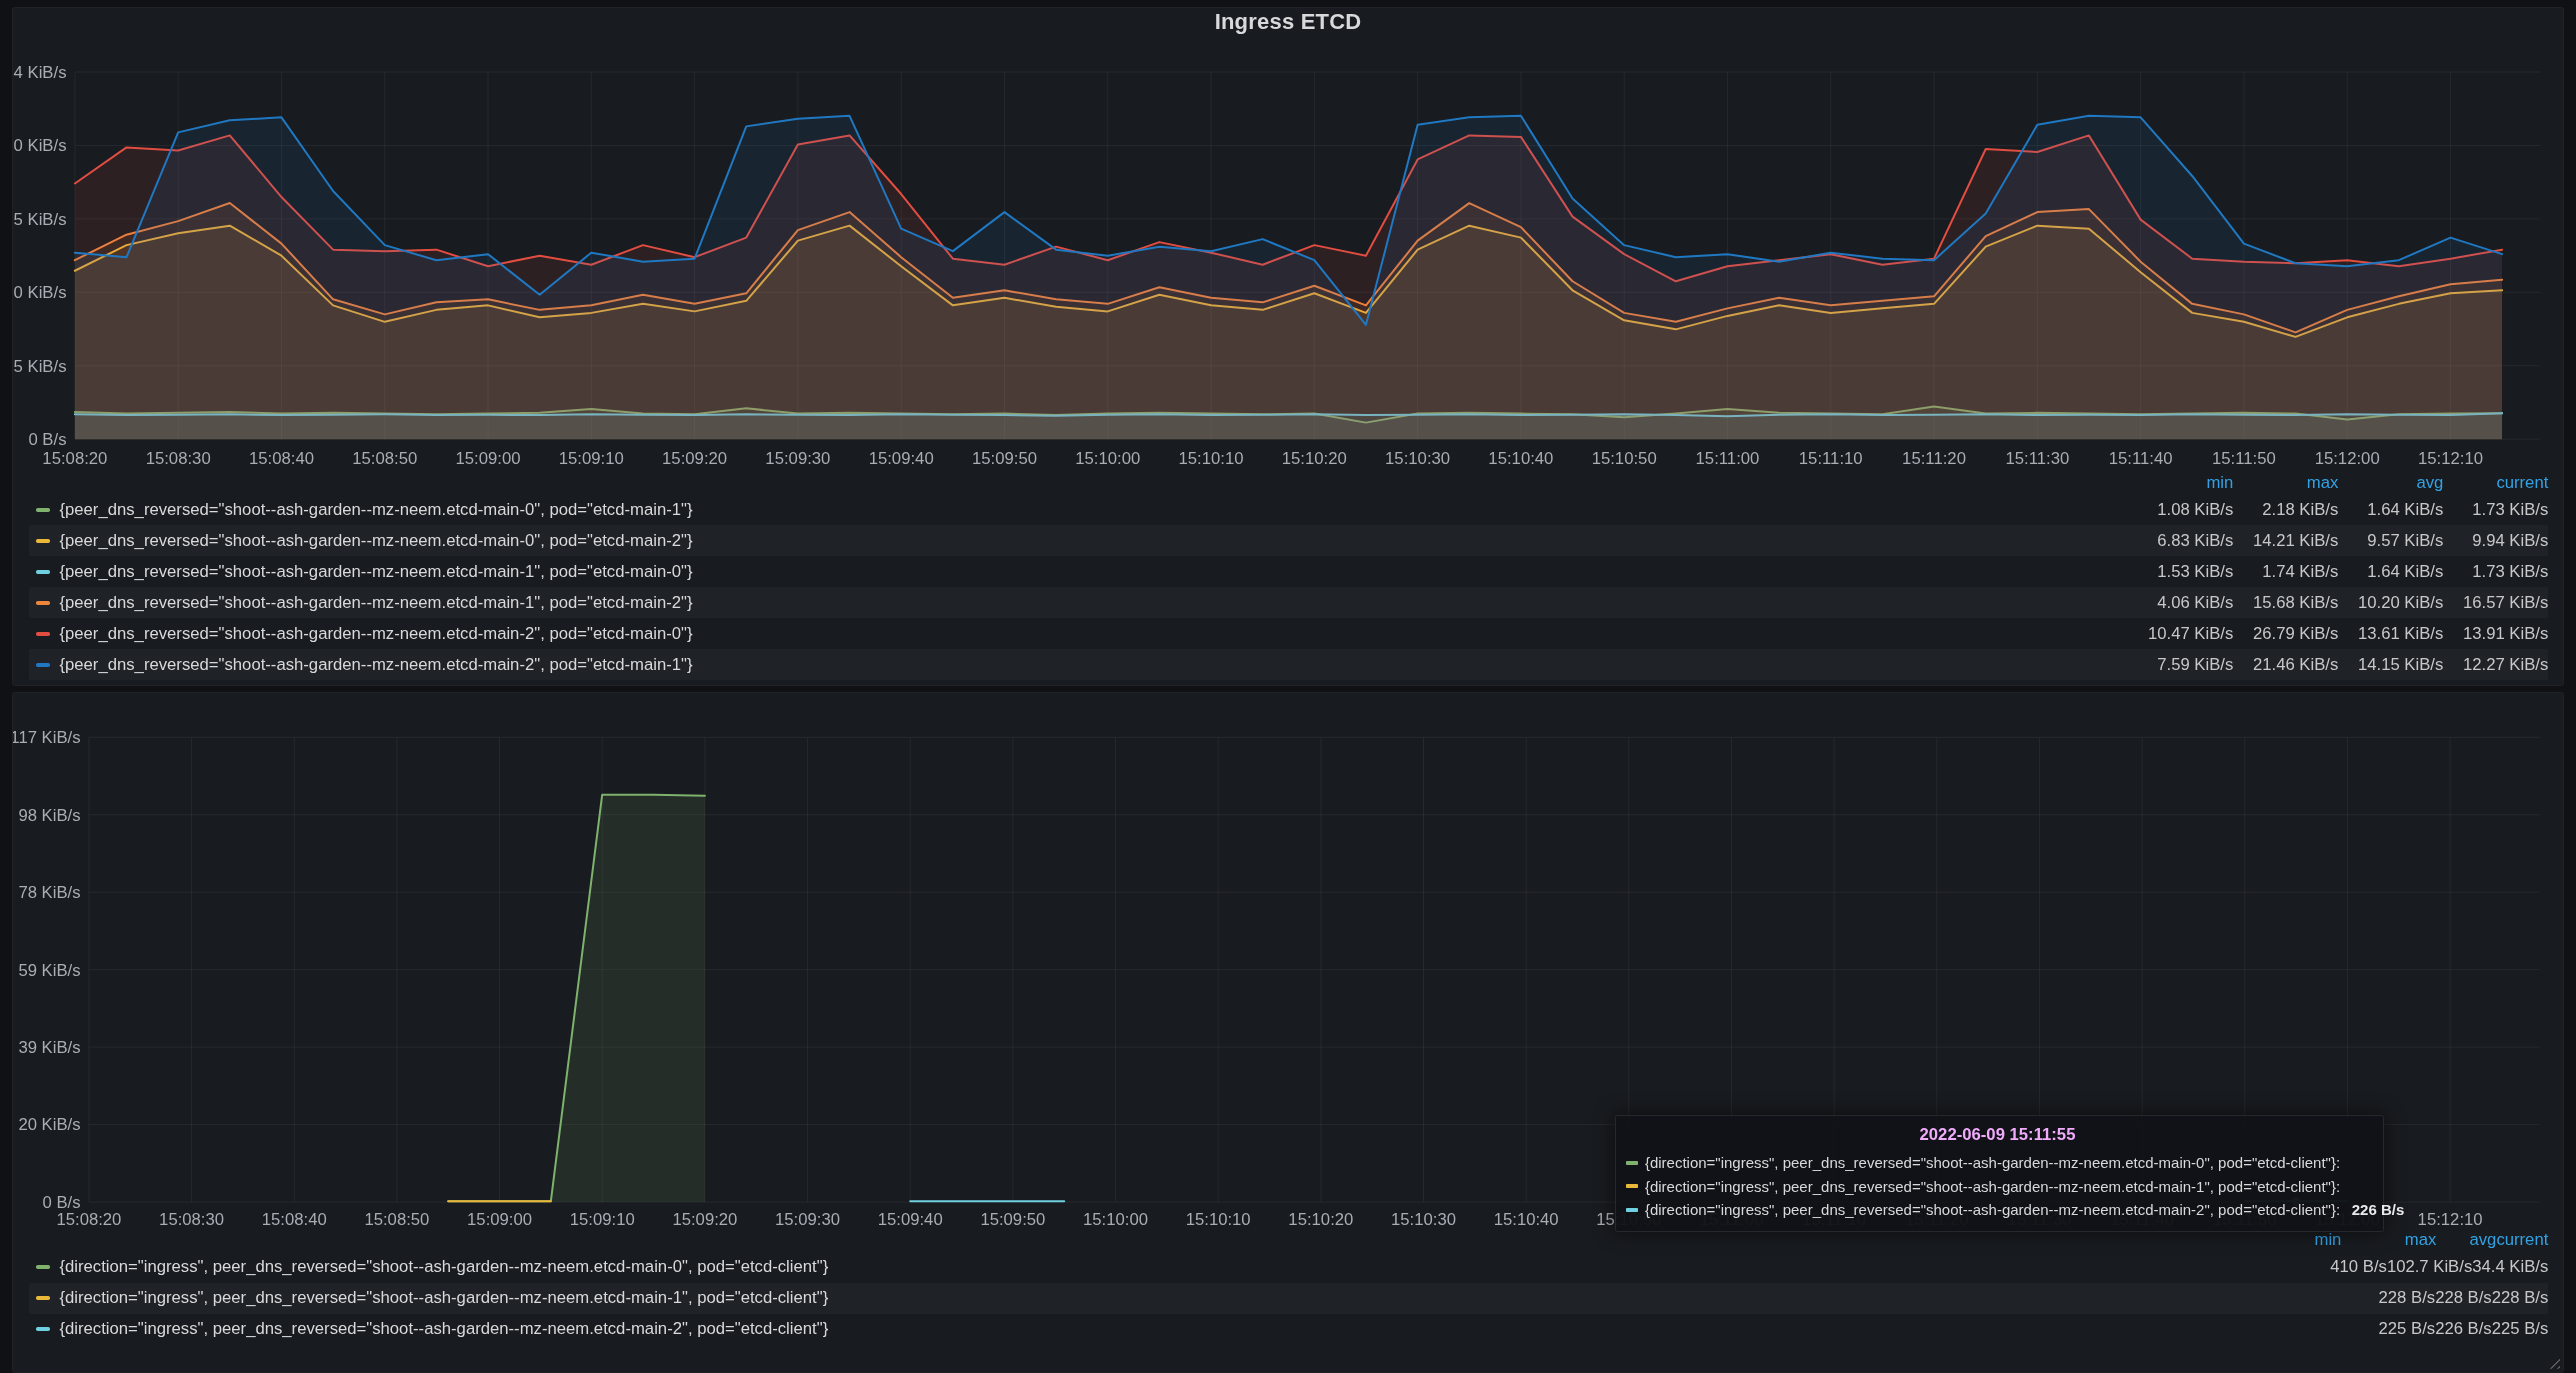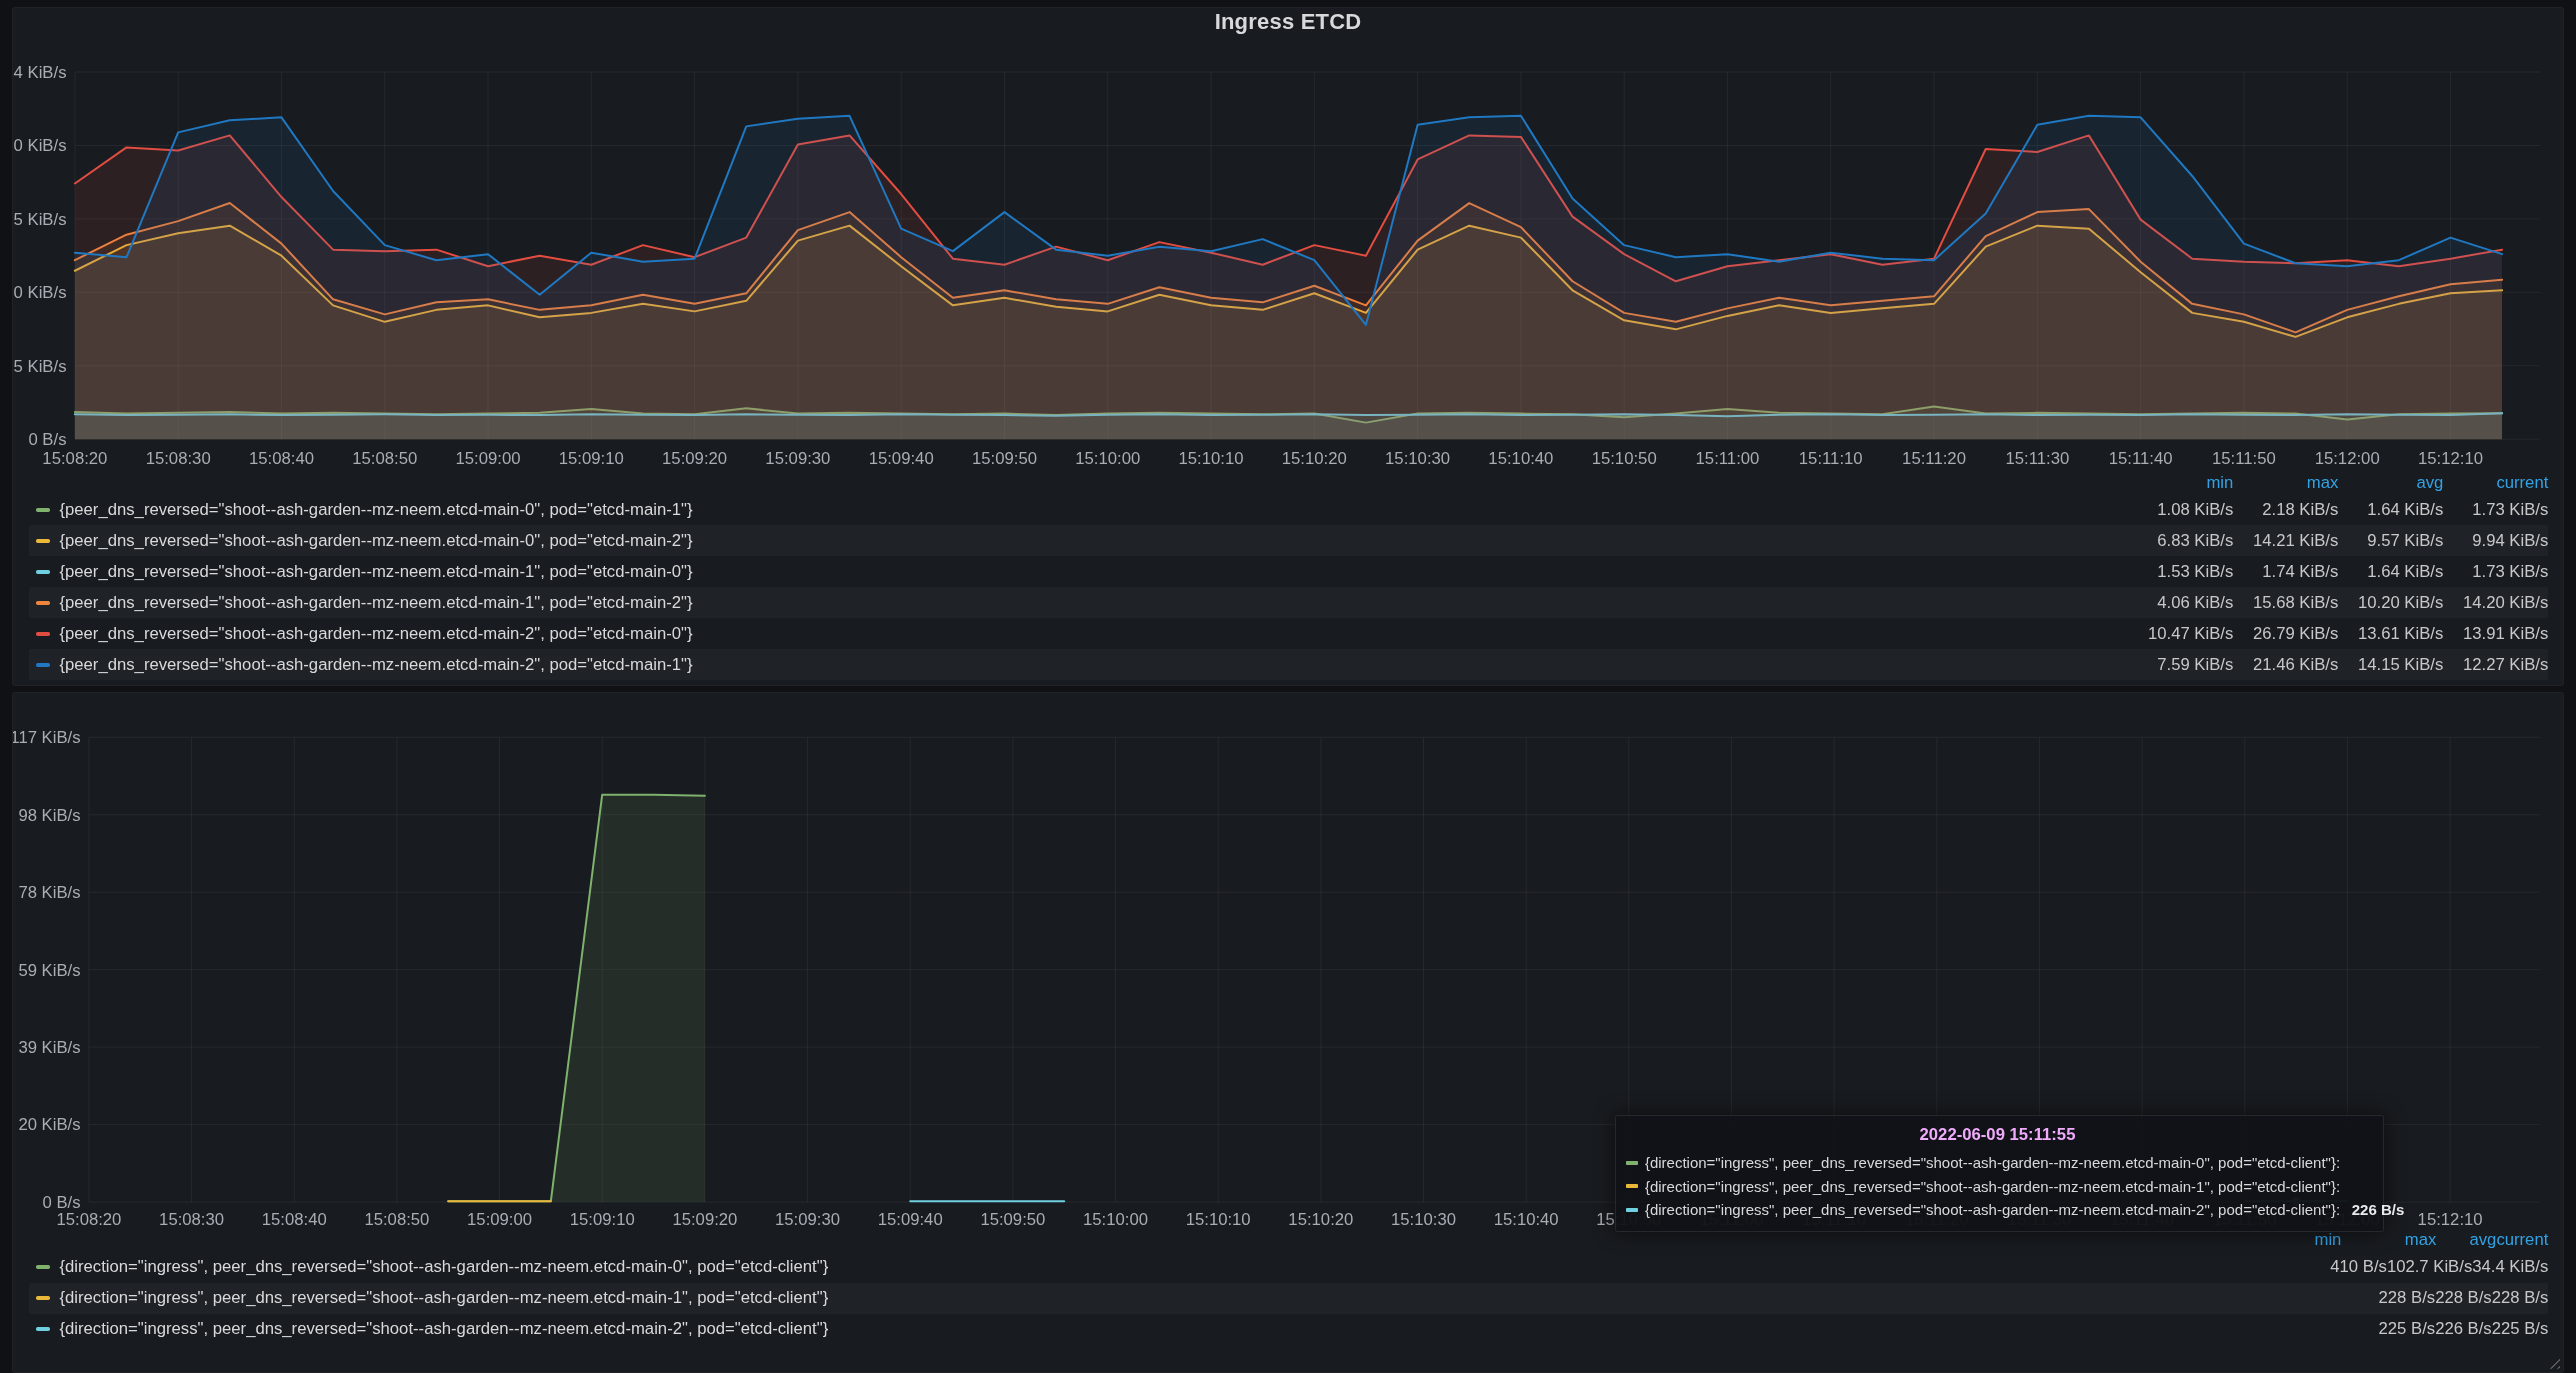--- a/index.html
+++ b/index.html
@@ -235,21 +235,21 @@
           <span class="val">1.64 KiB/s</span>
           <span class="val">1.73 KiB/s</span>
         </div>
         <div class="legend-row alt">
           <span class="swatch" style="background: rgb(239, 132, 60);"></span>
           <span class="series-label">{peer_dns_reversed="shoot--ash-garden--mz-neem.etcd-main-1", pod="etcd-main-2"}</span>
           <span class="row-spacer"></span>
           <span class="val">4.06 KiB/s</span>
           <span class="val">15.68 KiB/s</span>
           <span class="val">10.20 KiB/s</span>
-          <span class="val">14.20 KiB/s</span>
+          <span class="val">16.57 KiB/s</span>
         </div>
         <div class="legend-row">
           <span class="swatch" style="background: rgb(226, 77, 66);"></span>
           <span class="series-label">{peer_dns_reversed="shoot--ash-garden--mz-neem.etcd-main-2", pod="etcd-main-0"}</span>
           <span class="row-spacer"></span>
           <span class="val">10.47 KiB/s</span>
           <span class="val">26.79 KiB/s</span>
           <span class="val">13.61 KiB/s</span>
           <span class="val">13.91 KiB/s</span>
         </div>

